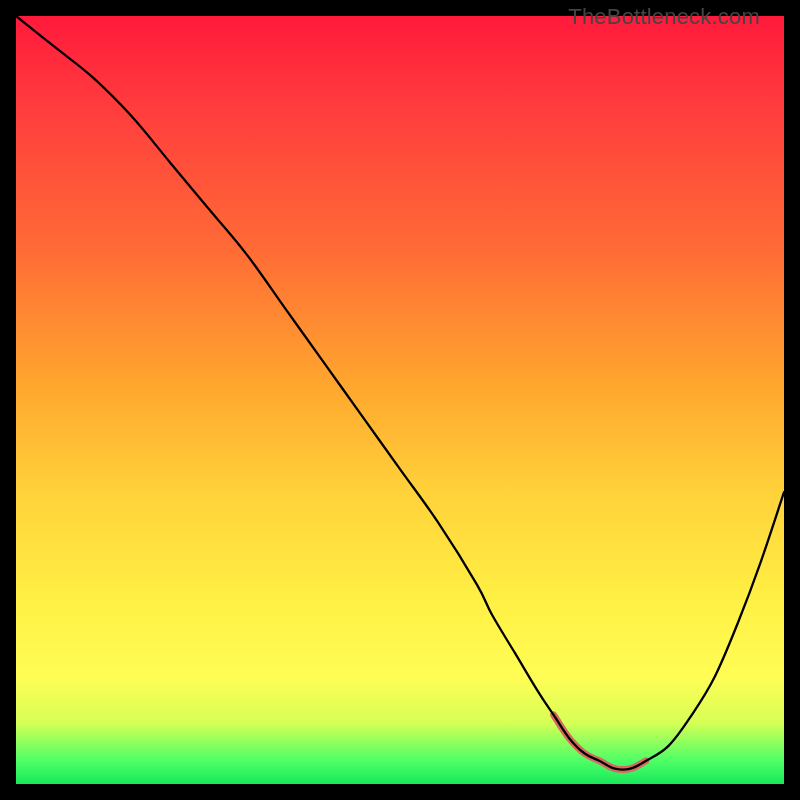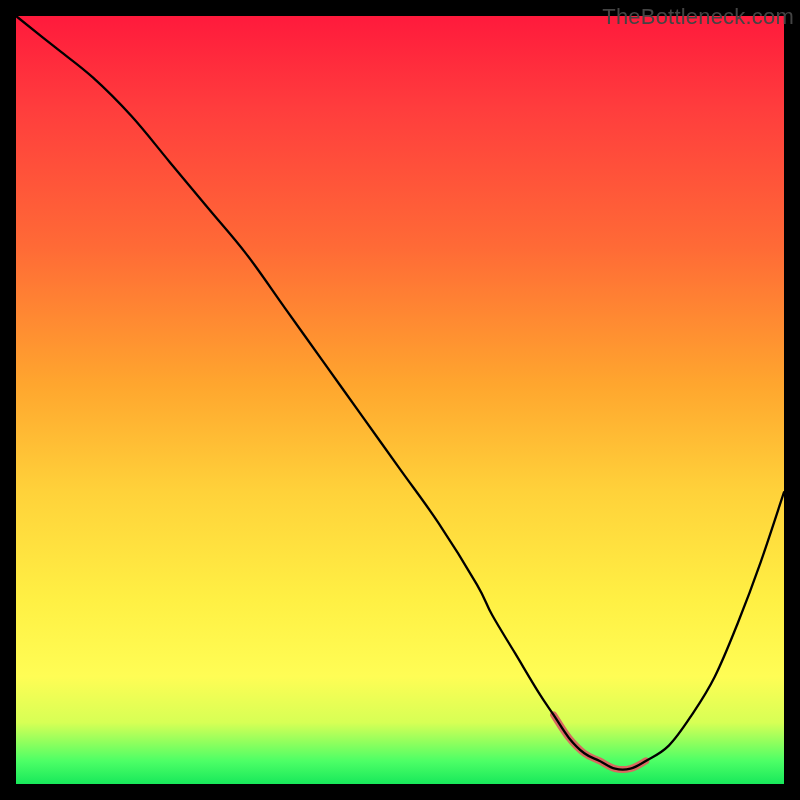--- a/index.html
+++ b/index.html
@@ -16,21 +16,21 @@
   #frame {
     position: absolute;
     left: 16px;
     top: 16px;
     width: 768px;
     height: 768px;
   }
   #watermark {
     position: absolute;
     top: 4px;
-    right: 6px;
+    right: 40px;
     color: #444;
     font-size: 22px;
     letter-spacing: 0.2px;
     font-weight: 400;
     user-select: none;
   }
   
   #gradient-fill {
     position: absolute;
     left: 0;

